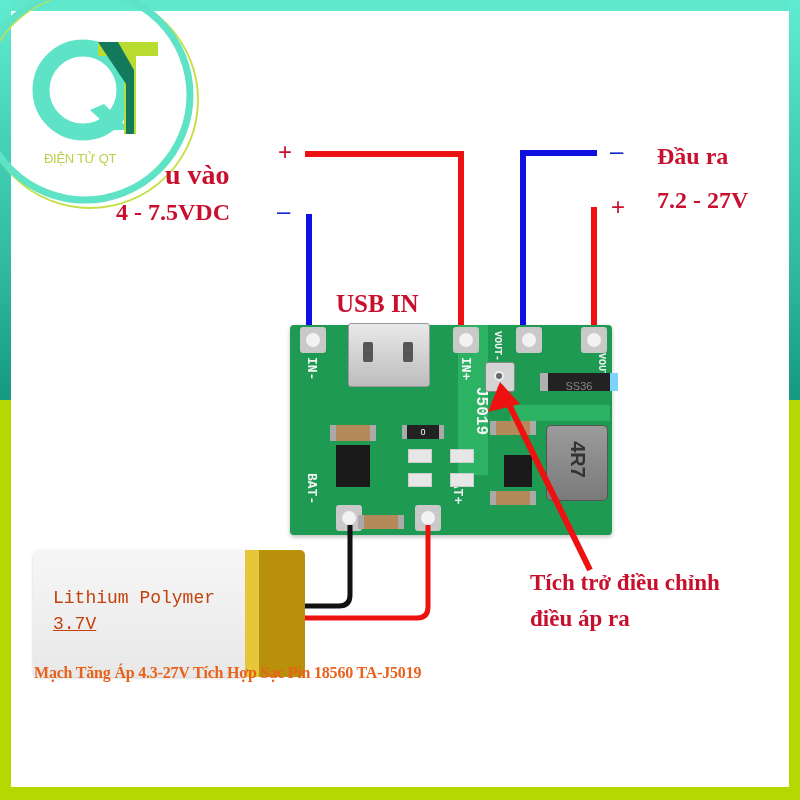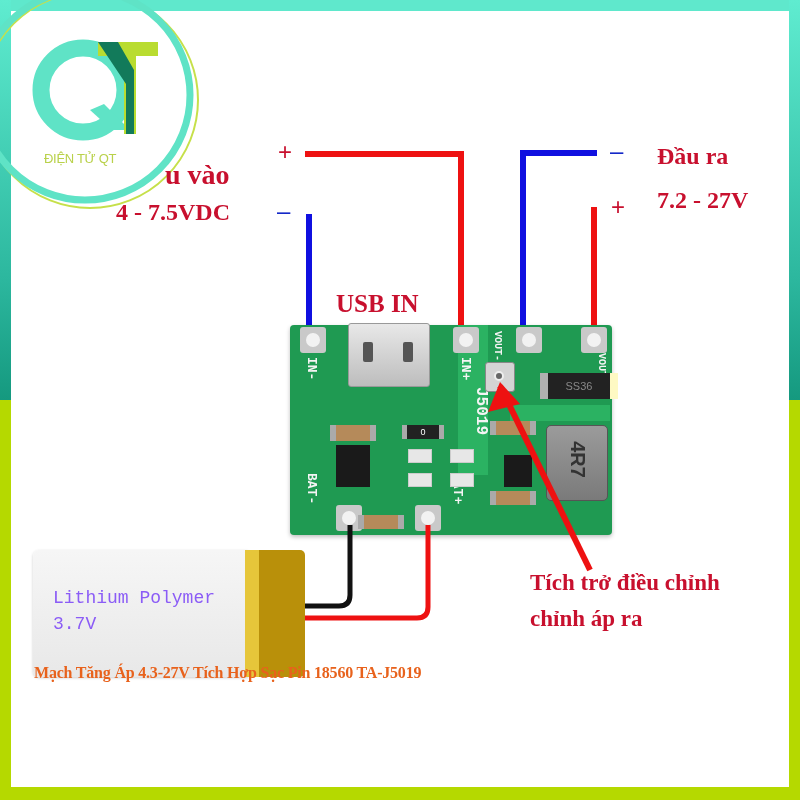--- a/index.html
+++ b/index.html
@@ -27,31 +27,31 @@
   .pad::after{content:"";position:absolute;left:6px;top:6px;width:14px;height:14px;border-radius:50%;background:#f2f2f2;}
   .silk{position:absolute;color:#f4f4f4;font-family:"Liberation Mono",monospace;font-size:13px;font-weight:bold;}
   .vert{writing-mode:vertical-rl;}
   .usb{position:absolute;left:58px;top:-2px;width:80px;height:62px;background:linear-gradient(#e8e8e8,#bdbdbd);border-radius:3px;border:1px solid #999;}
   .usb .slot{position:absolute;width:10px;height:20px;background:#555;top:18px;border-radius:2px;}
   .chip{position:absolute;background:#1a1a1a;}
   .cap{position:absolute;background:#b58a5a;border-left:6px solid #aaa;border-right:6px solid #aaa;}
   .res{position:absolute;background:#222;border-left:5px solid #aaa;border-right:5px solid #aaa;color:#fff;font-size:9px;text-align:center;font-family:"Liberation Sans",sans-serif;}
   .inductor{position:absolute;left:256px;top:100px;width:60px;height:74px;background:linear-gradient(#9b9b9b,#7a7a7a);border-radius:5px;border:1px solid #555;}
   .inductor span{position:absolute;left:12px;top:22px;font-family:"Liberation Sans",sans-serif;font-weight:bold;font-size:20px;color:#333;transform:rotate(90deg);}
-  .diode{position:absolute;left:250px;top:48px;width:62px;height:26px;background:#222;border-left:8px solid #b0b0b0;border-right:8px solid #fef9c3;color:#888;font-size:11px;font-family:"Liberation Sans",sans-serif;line-height:26px;text-align:center;}
+  .diode{position:absolute;left:250px;top:48px;width:62px;height:18px;background:#222;border-left:8px solid #b0b0b0;border-right:8px solid #7dd3fc;color:#888;font-size:11px;font-family:"Liberation Sans",sans-serif;line-height:26px;text-align:center;}
   .pot{position:absolute;left:195px;top:37px;width:28px;height:28px;background:#d4d4d4;border:1px solid #888;border-radius:3px;}
   .pot::after{content:"";position:absolute;left:8px;top:8px;width:10px;height:10px;border-radius:50%;background:#666;border:2px solid #eee;box-sizing:border-box;}
   .led{position:absolute;width:22px;height:12px;background:#e7e7e7;border:1px solid #ccc;}
 
   
   .battery{position:absolute;left:33px;top:550px;width:272px;height:127px;}
   .battery .body{position:absolute;left:0;top:0;width:215px;height:127px;background:linear-gradient(#f6f6f6,#e8e8e8);border-radius:6px 0 0 6px;box-shadow:0 1px 3px rgba(0,0,0,.2);}
   .battery .cap1{position:absolute;left:212px;top:0;width:14px;height:127px;background:#e6c63a;}
   .battery .cap2{position:absolute;left:226px;top:0;width:46px;height:127px;background:#b9900a;border-radius:0 5px 5px 0;}
-  .battery .txt{position:absolute;left:20px;font-family:"Liberation Mono",monospace;font-size:18px;color:#8b5cf6;}
+  .battery .txt{position:absolute;left:20px;font-family:"Liberation Mono",monospace;font-size:18px;color:#c2410c;}
 </style>
 </head>
 <body>
 
 <div class="frame">
   <div class="top"></div>
   <div class="left-top"></div>
   <div class="left-bot"></div>
   <div class="right-top"></div>
   <div class="right-bot"></div>
@@ -137,19 +137,19 @@
   <path d="M428 525 L428 607 Q428 618 417 618 L300 618" fill="none" stroke="#ee1111" stroke-width="5"></path>
   <line x1="500" y1="386" x2="590" y2="570" stroke="#ee1111" stroke-width="6"></line>
   <polygon points="500,382 488,412 520,404" fill="#ee1111"></polygon>
 </svg>
 
 <div class="battery">
   <div class="body"></div>
   <div class="cap1"></div>
   <div class="cap2"></div>
   <div class="txt" style="top:38px;">Lithium Polymer</div>
-  <div class="txt" style="top:64px;">3.7V</div>
+  <div class="txt" style="top:64px;text-decoration:underline;">3.7V</div>
 </div>
 
 <div class="abs lbl" style="left:530px;top:570px;font-size:23px;">Tích trở điều chỉnh</div>
-<div class="abs lbl" style="left:530px;top:606px;font-size:23px;">chỉnh áp ra</div>
+<div class="abs lbl" style="left:530px;top:606px;font-size:23px;">điều áp ra</div>
 
 <div class="abs" style="left:34px;top:664px;font-size:16px;font-weight:bold;color:#e8621c;white-space:nowrap;letter-spacing:-0.2px;">Mạch Tăng Áp 4.3-27V Tích Hợp Sạc Pin 18560 TA-J5019</div>
 
 </body></html>

